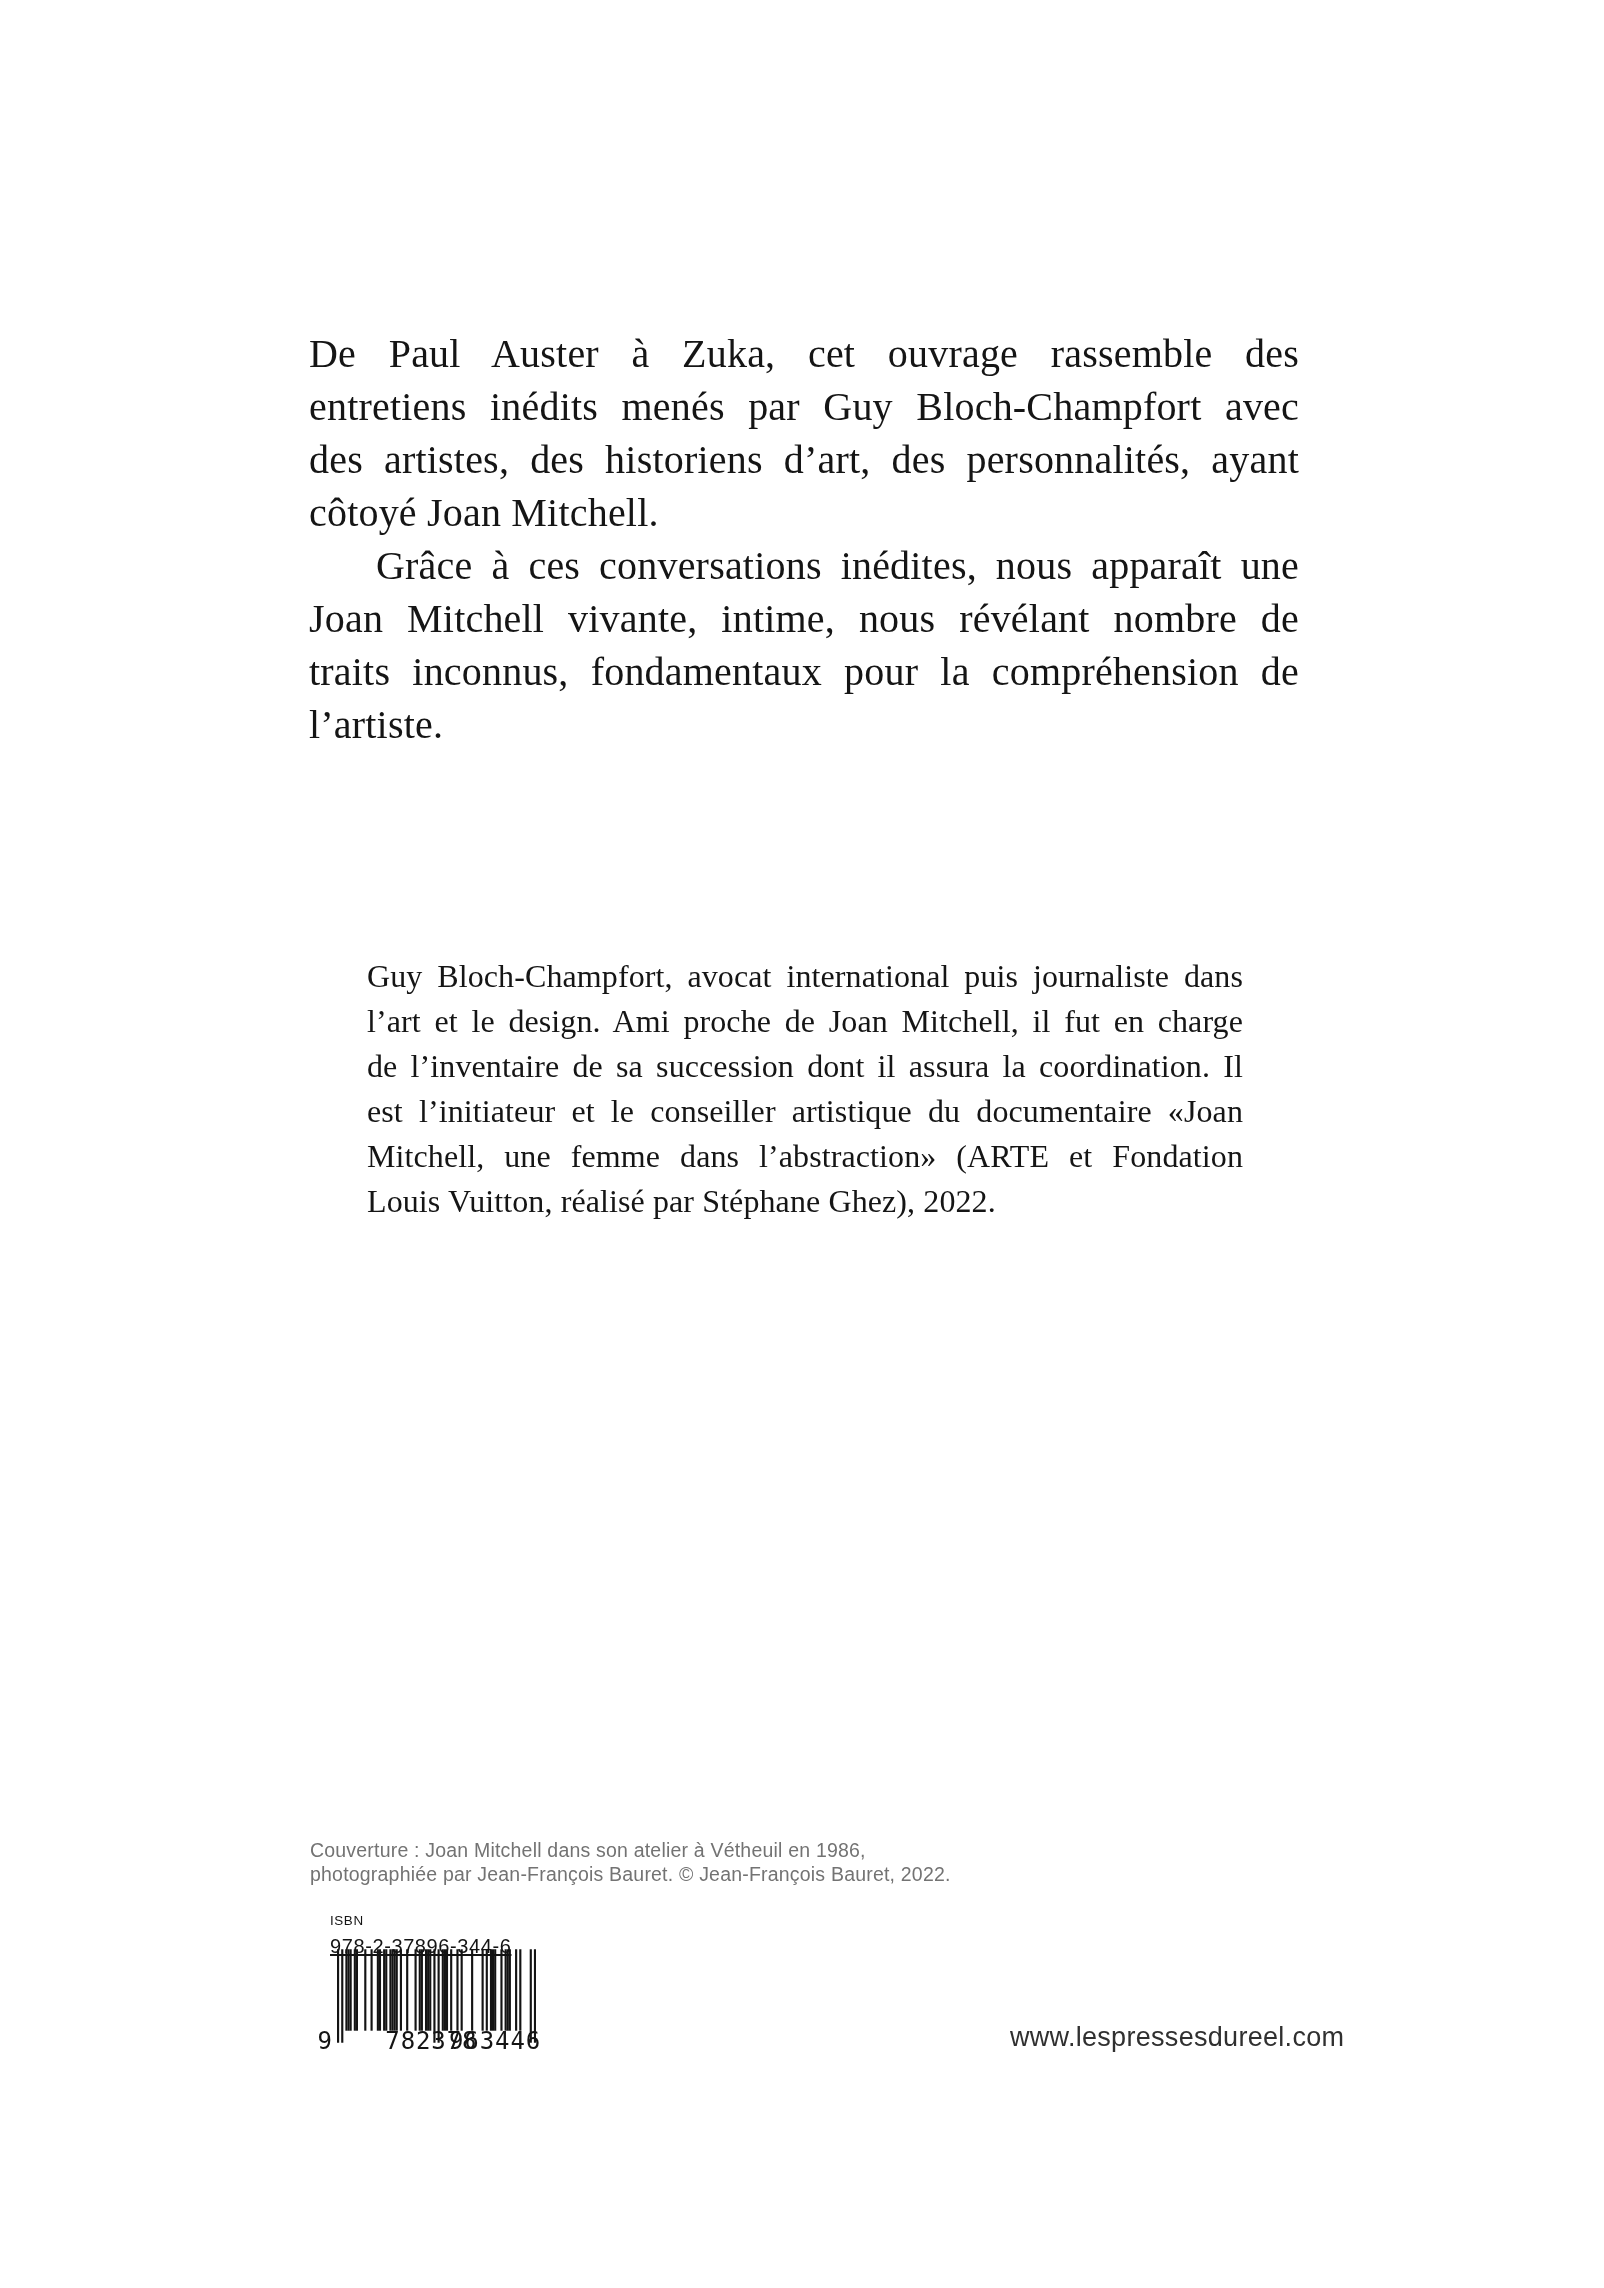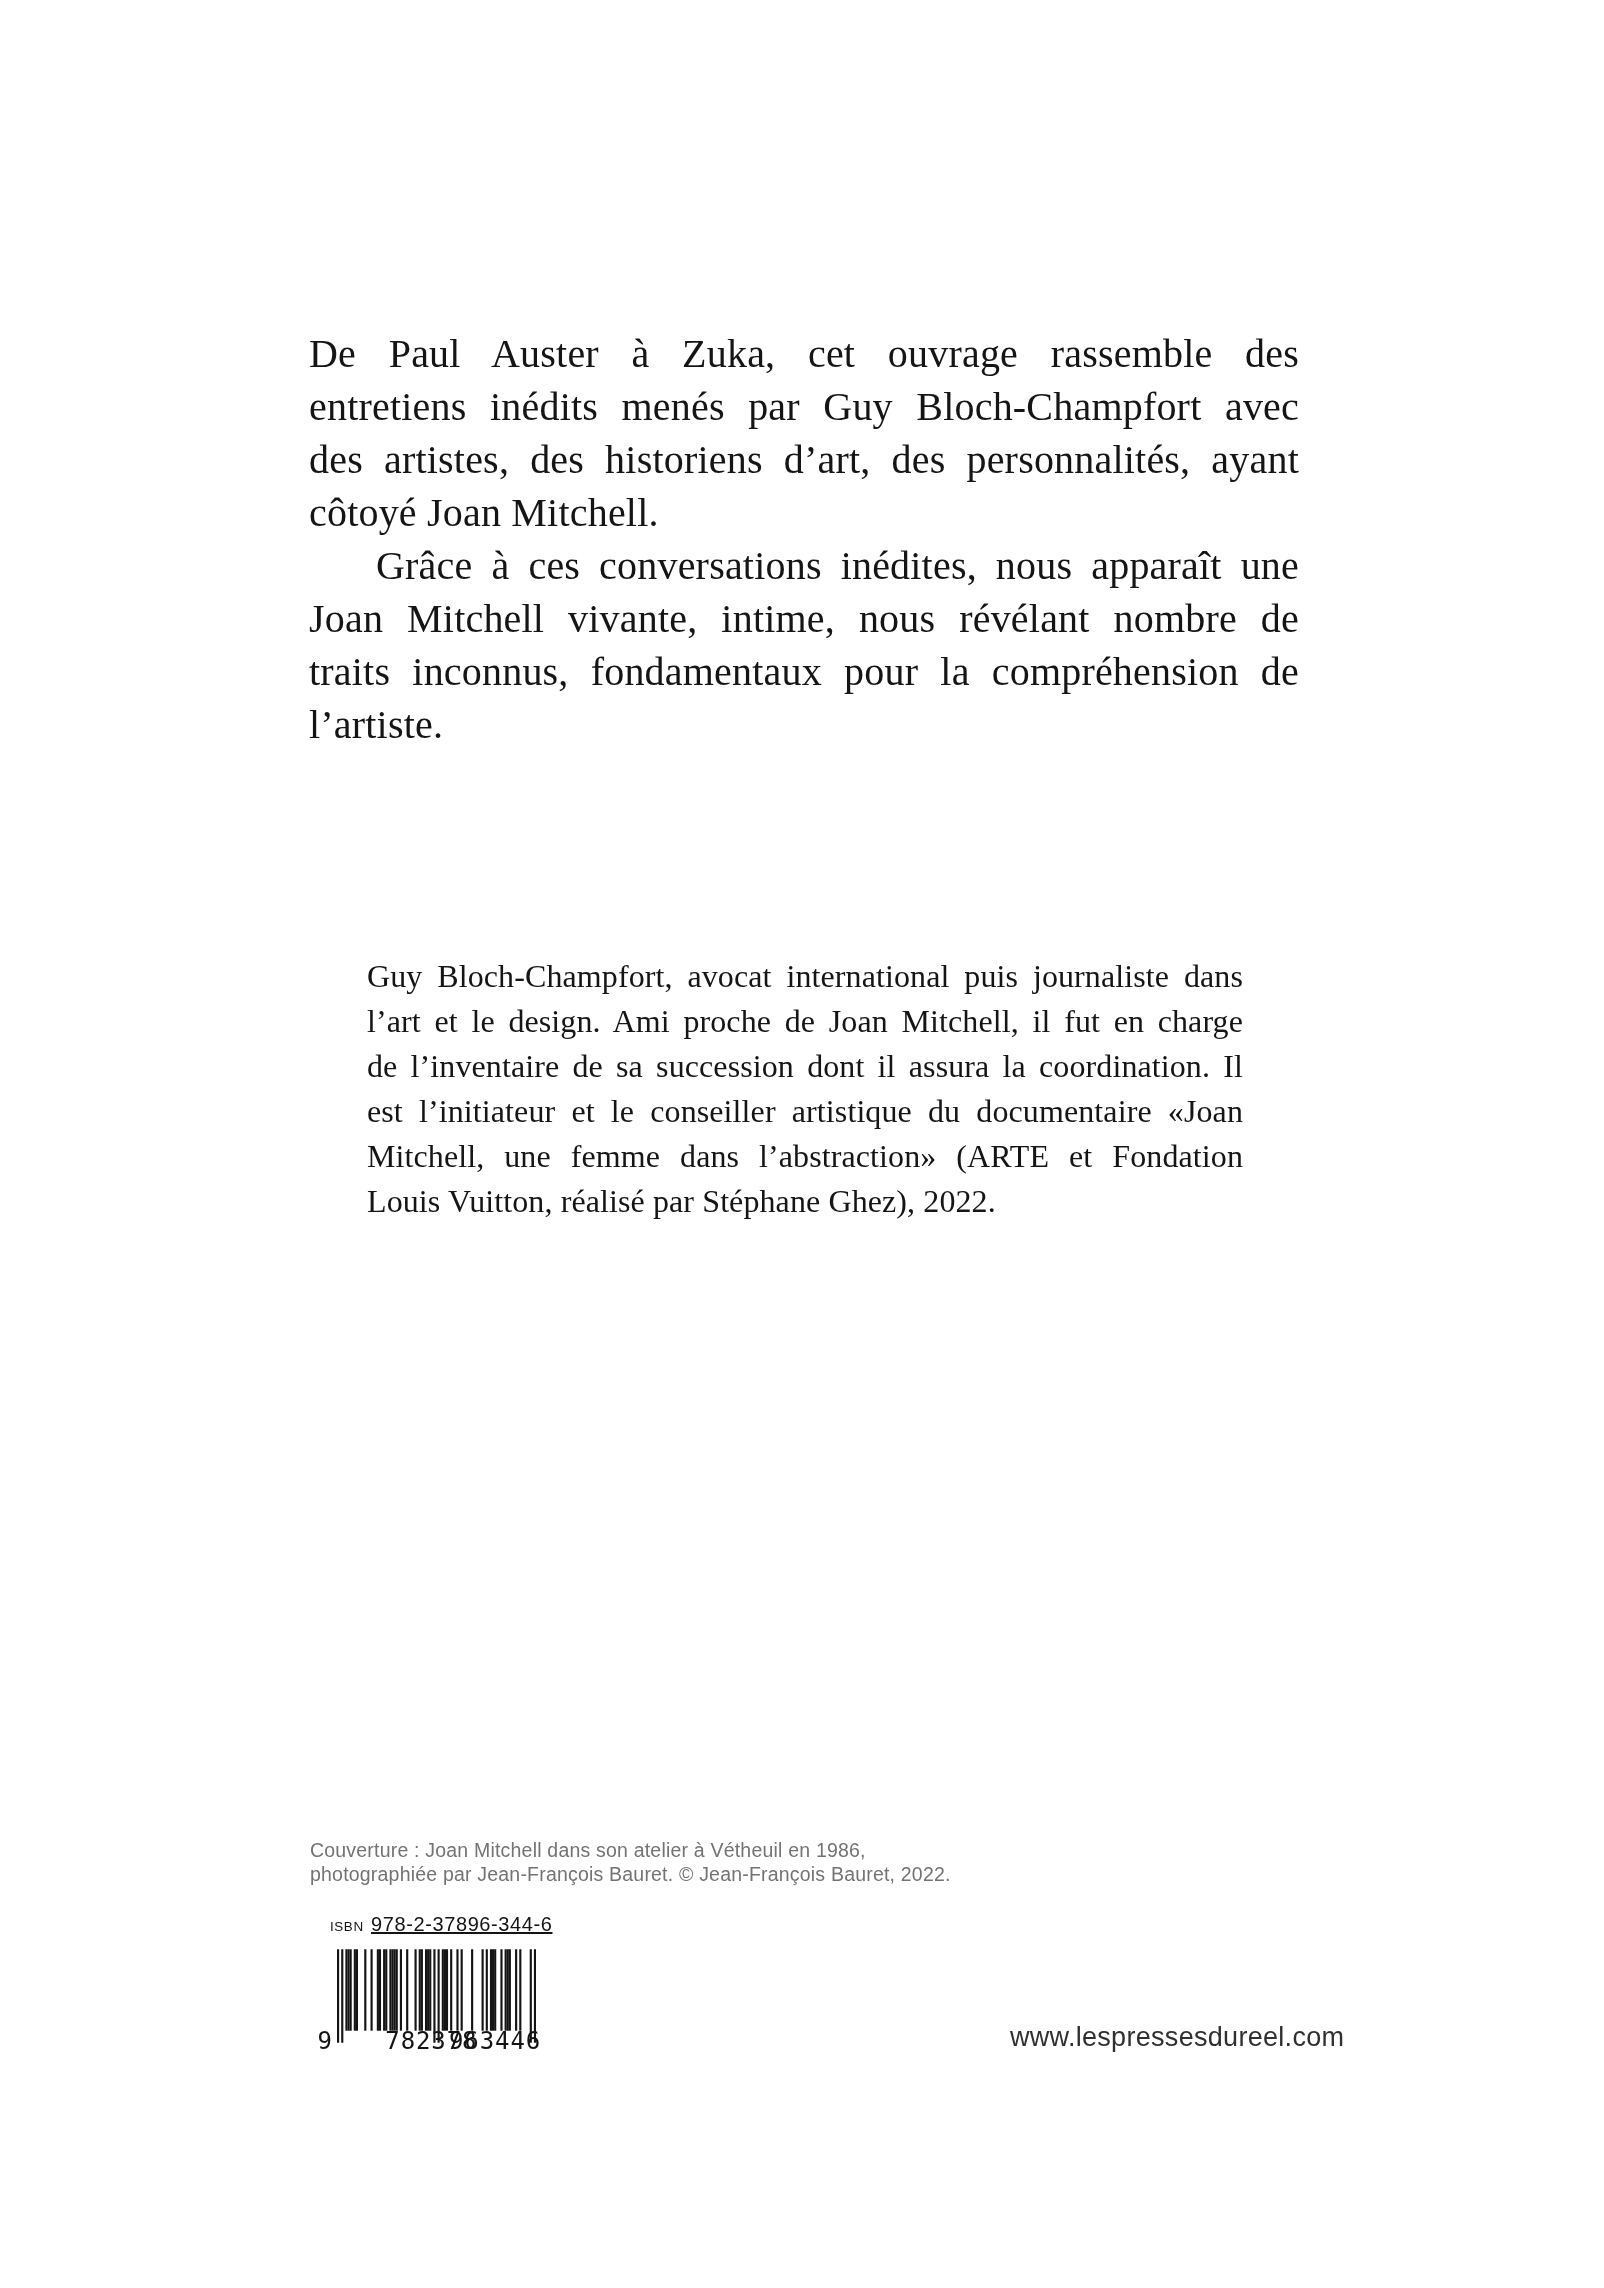--- a/index.html
+++ b/index.html
@@ -40,20 +40,21 @@
     color: #737373;
     letter-spacing: 0.2px;
   }
 
   .isbn-row {
     position: absolute;
     left: 330px; top: 1913px;
     display: flex; align-items: baseline; gap: 7.4px;
     font-family: "Liberation Sans", sans-serif;
     color: #141414;
+    flex-direction: column;
   }
   .isbn-label  { font-size: 13.4px; letter-spacing: 0.6px; }
   .isbn-number { font-size: 20px; letter-spacing: 0.6px; text-decoration: underline; }
 
   .barcode-wrap {
     position: absolute;
     left: 337px; top: 1949px;
     width: 199px; height: 109px;
   }
   .barcode-wrap svg { display: block; }

